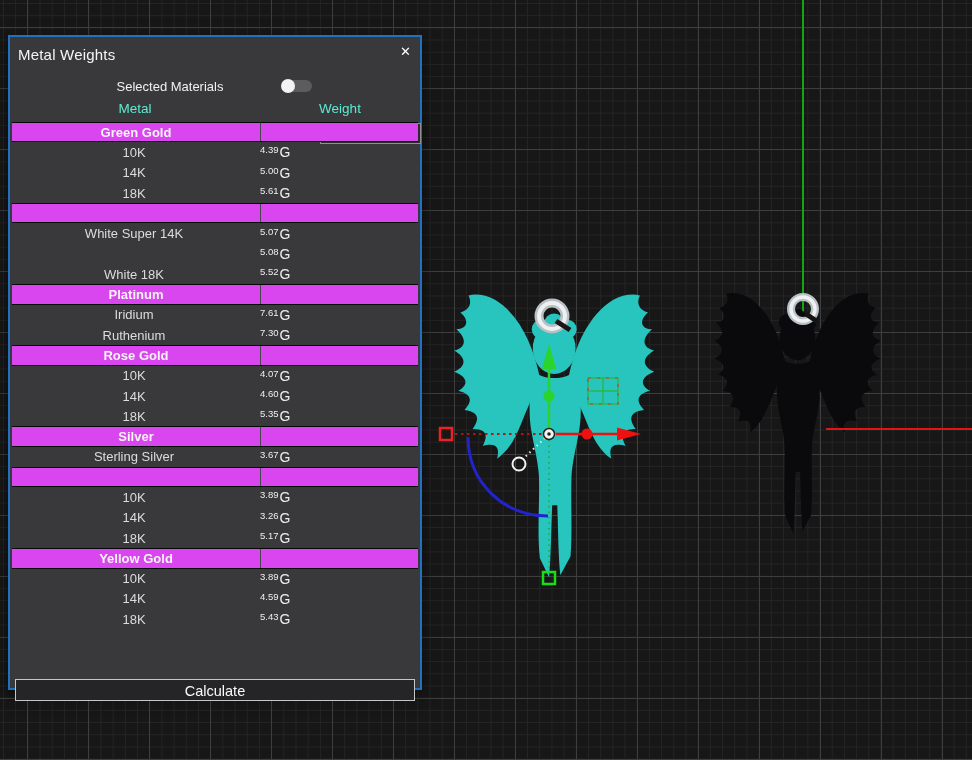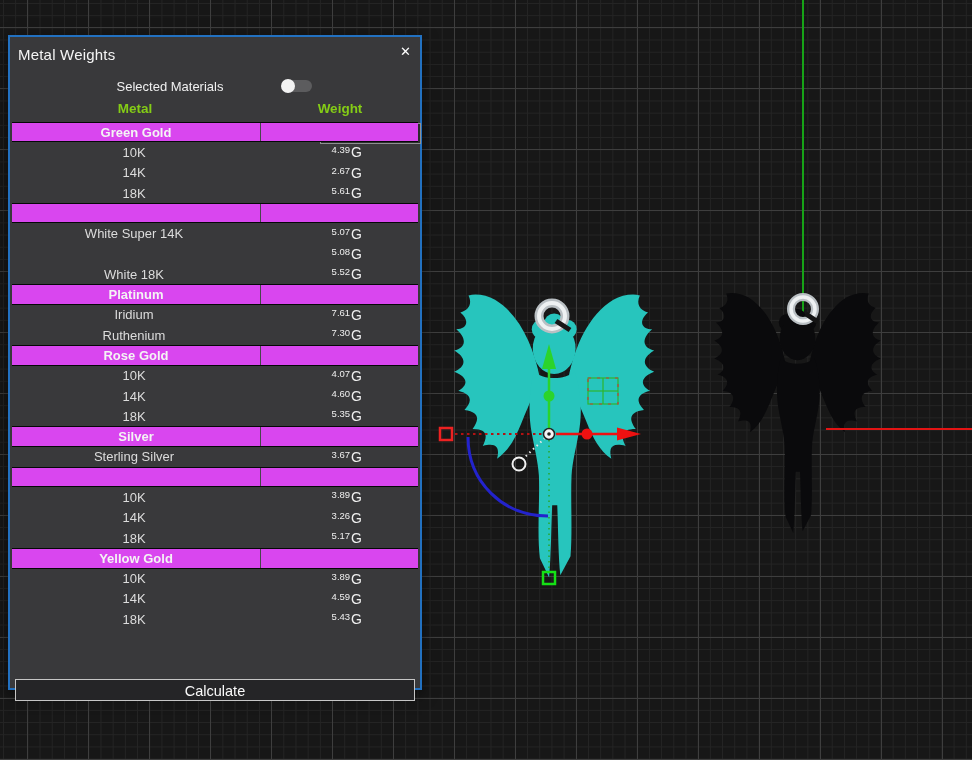--- a/index.html
+++ b/index.html
@@ -34,30 +34,30 @@
   .ctr-label{position:absolute;left:60px;top:42px;width:200px;text-align:center;font-size:13px;color:#f0f0f0;}
   .toggle{position:absolute;left:272px;top:43px;width:30px;height:12px;border-radius:7px;background:#5c5c5e;cursor:pointer;}
   .toggle .knob{position:absolute;left:-1px;top:-1px;width:14px;height:14px;border-radius:50%;background:#f3f3f3;}
   .grams-btn{
     position:absolute;left:310px;top:50px;width:101px;height:21px;
     background:#2c2c2e;border:1px solid #8f8f91;color:#f2f2f2;
     font-size:13px;text-align:center;line-height:19px;cursor:pointer;
     font-family:inherit;
     margin-top:36px;
   }
-  .thead{position:absolute;left:0;top:64px;right:0;height:20px;display:flex;font-size:13.5px;font-weight:700;color:#84cc16;}
+  .thead{position:absolute;left:0;top:64px;right:0;height:20px;display:flex;font-size:13.5px;font-weight:400;color:#5eead4;}
   .thead .h1{width:250px;text-align:center;}
   .thead .h2{flex:1;text-align:center;}
   .tbody{position:absolute;left:0;top:85px;right:0;}
   .trow{position:relative;height:20.3px;display:flex;align-items:center;font-size:13px;}
   .trow .c1{width:248px;text-align:center;color:#dcdcdc;}
   .trow.group{margin:0 2px;background:#d946ef;border-top:1px solid #060708;border-bottom:1px solid #060708;}
   .trow.group .c1{font-weight:700;color:#f4f4f4;}
   .trow.group .c2{position:absolute;left:248px;top:0;bottom:0;right:0;border-left:1px solid #47484b;}
-  .wv{position:absolute;left:250px;width:102px;text-align:right;color:#efefef;white-space:nowrap;}
+  .wv{position:absolute;left:250px;width:102px;text-align:left;color:#efefef;white-space:nowrap;}
   .wv .num{font-size:9.5px;position:relative;top:-4px;}
   .wv .unit{font-size:14px;margin-left:1px;}
   .calc{
     position:absolute;left:5px;right:5px;top:626px;height:22px;
     background:#252527;border:1px solid #c6c6c6;color:#fafafa;
     font-size:14.5px;text-align:center;line-height:20px;cursor:pointer;
     font-family:inherit;
     margin-top:16px;
   }
 </style>
@@ -174,21 +174,21 @@
         <div class="trow group">
           <div class="c1">Green Gold</div>
           <div class="c2"></div>
         </div>
         <div class="trow metal">
           <div class="c1">10K</div>
           <div class="wv"><span class="num">4.39</span><span class="unit">G</span></div>
         </div>
         <div class="trow metal">
           <div class="c1">14K</div>
-          <div class="wv"><span class="num">2.67</span><span class="unit">G</span></div>
+          <div class="wv"><span class="num">5.00</span><span class="unit">G</span></div>
         </div>
         <div class="trow metal">
           <div class="c1">18K</div>
           <div class="wv"><span class="num">5.61</span><span class="unit">G</span></div>
         </div>
         <div class="trow group">
           <div class="c2"></div>
         </div>
         <div class="trow metal">
           <div class="c1">White Super 14K</div>

